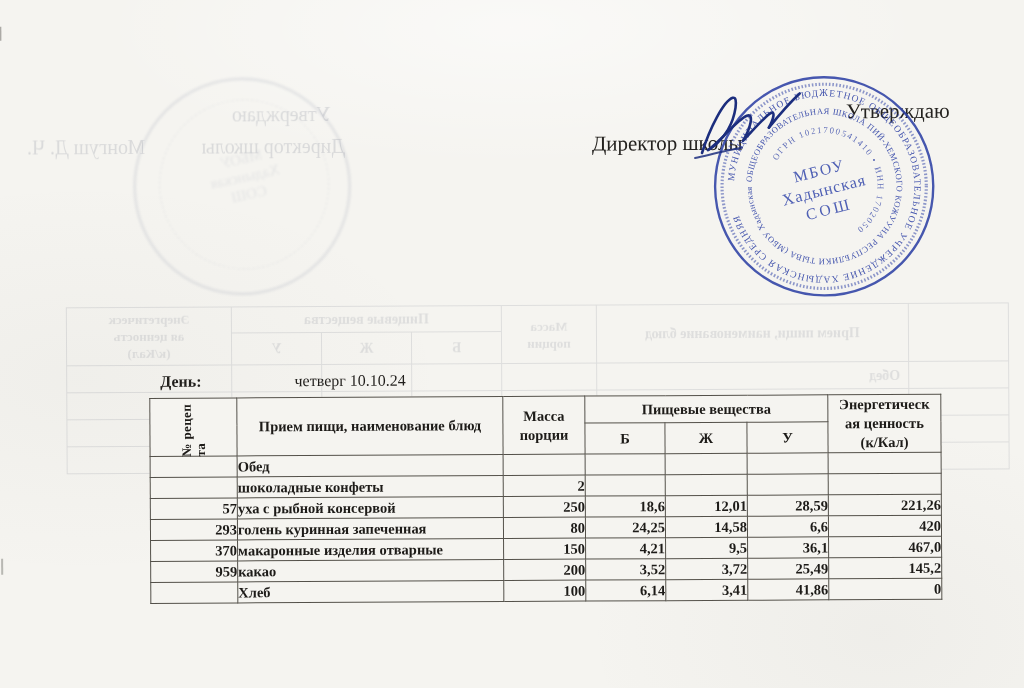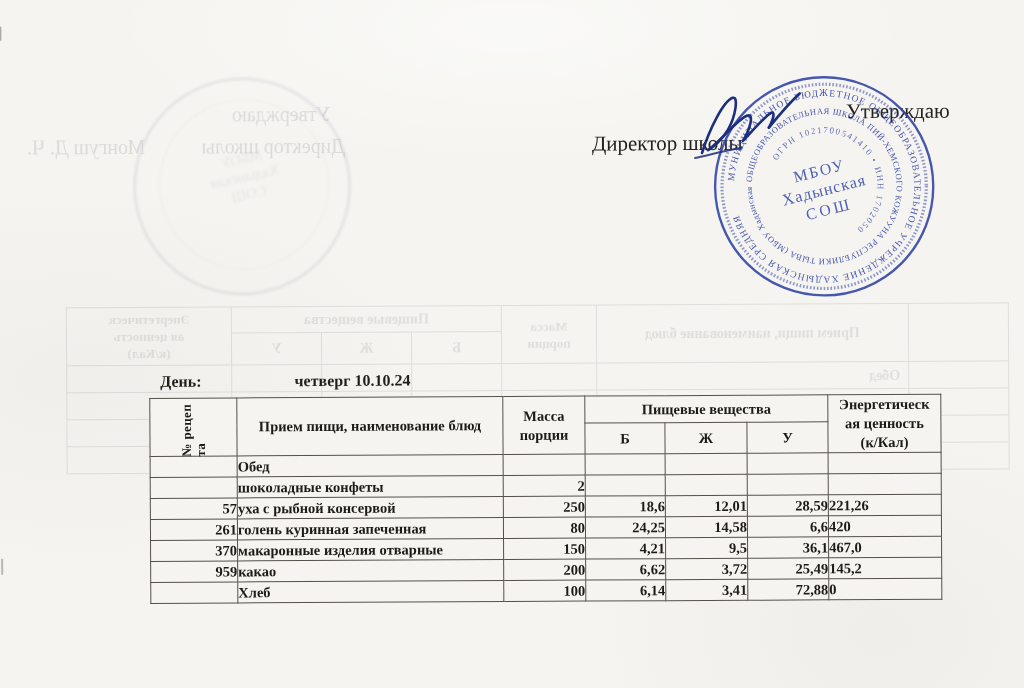--- a/index.html
+++ b/index.html
@@ -49,21 +49,21 @@
   .approval .l1{text-align:right;padding-right:4px;}
   .approval .l2{display:flex;justify-content:space-between;margin-top:5px;}
 
   
   .stamp{position:absolute;left:708px;top:71px;width:234px;height:234px;opacity:.88;}
   .signature{position:absolute;left:686px;top:84px;width:132px;height:86px;}
 
   
   .dayline{position:absolute;left:160px;top:371px;font-size:16px;}
   .dayline .lbl{font-weight:600;}
-  .dayline .val{font-weight:700;margin-left:93px;}
+  .dayline .val{font-weight:400;margin-left:93px;}
 
   
   #menu-table{
     position:absolute;left:149px;top:396px;width:791px;
     border-collapse:collapse;table-layout:fixed;background:#f5f4f0;
   }
   #menu-table th,#menu-table td{
     border:1.5px solid #54514a;padding:0;font-size:14.5px;line-height:19px;color:#1d1b18;
   }
   #menu-table thead th{font-weight:600;text-align:center;}
@@ -75,21 +75,21 @@
     position:absolute;left:50%;top:50%;width:58px;
     transform:translate(-50%,-50%) rotate(-90deg);
     font-size:13px;font-weight:700;line-height:13.5px;letter-spacing:.4px;
     word-break:break-all;text-align:left;white-space:normal;
   }
   .h-energy{white-space:pre-line;font-size:14.5px;line-height:18px;}
   .c-recipe{text-align:right;padding-right:9px;}
   .c-dish{text-align:left;padding-left:8px;}
   .c-mass{text-align:right;padding-right:10px;}
   .c-val{text-align:right;padding-right:12px;}
-  .c-energy{text-align:left;padding-right:14px;}
+  .c-energy{text-align:right;padding-right:14px;}
   .row-bold td{font-weight:700;}
 </style>
 </head>
 <body>
 
 <div id="sheet">
   <div class="rot">
 
     <div class="speck speck-a"></div>
     <div class="speck speck-b"></div>
@@ -274,52 +274,52 @@
         <tr>
           <td class="c-recipe">57</td>
           <td class="c-dish">уха с рыбной консервой</td>
           <td class="c-mass">250</td>
           <td class="c-val">18,6</td>
           <td class="c-val">12,01</td>
           <td class="c-val">28,59</td>
           <td class="c-energy">221,26</td>
         </tr>
         <tr>
-          <td class="c-recipe">261</td>
+          <td class="c-recipe">293</td>
           <td class="c-dish">голень куринная запеченная</td>
           <td class="c-mass">80</td>
           <td class="c-val">24,25</td>
           <td class="c-val">14,58</td>
           <td class="c-val">6,6</td>
           <td class="c-energy">420</td>
         </tr>
         <tr>
           <td class="c-recipe">370</td>
           <td class="c-dish">макаронные изделия отварные</td>
           <td class="c-mass">150</td>
           <td class="c-val">4,21</td>
           <td class="c-val">9,5</td>
           <td class="c-val">36,1</td>
           <td class="c-energy">467,0</td>
         </tr>
         <tr>
           <td class="c-recipe">959</td>
           <td class="c-dish">какао</td>
           <td class="c-mass">200</td>
-          <td class="c-val">6,62</td>
+          <td class="c-val">3,52</td>
           <td class="c-val">3,72</td>
           <td class="c-val">25,49</td>
           <td class="c-energy">145,2</td>
         </tr>
         <tr>
           <td class="c-recipe"></td>
           <td class="c-dish">Хлеб</td>
           <td class="c-mass">100</td>
           <td class="c-val">6,14</td>
           <td class="c-val">3,41</td>
-          <td class="c-val">72,88</td>
+          <td class="c-val">41,86</td>
           <td class="c-energy">0</td>
         </tr>
       </tbody>
     </table>
 
   </div>
 </div>
 
 </body></html>

